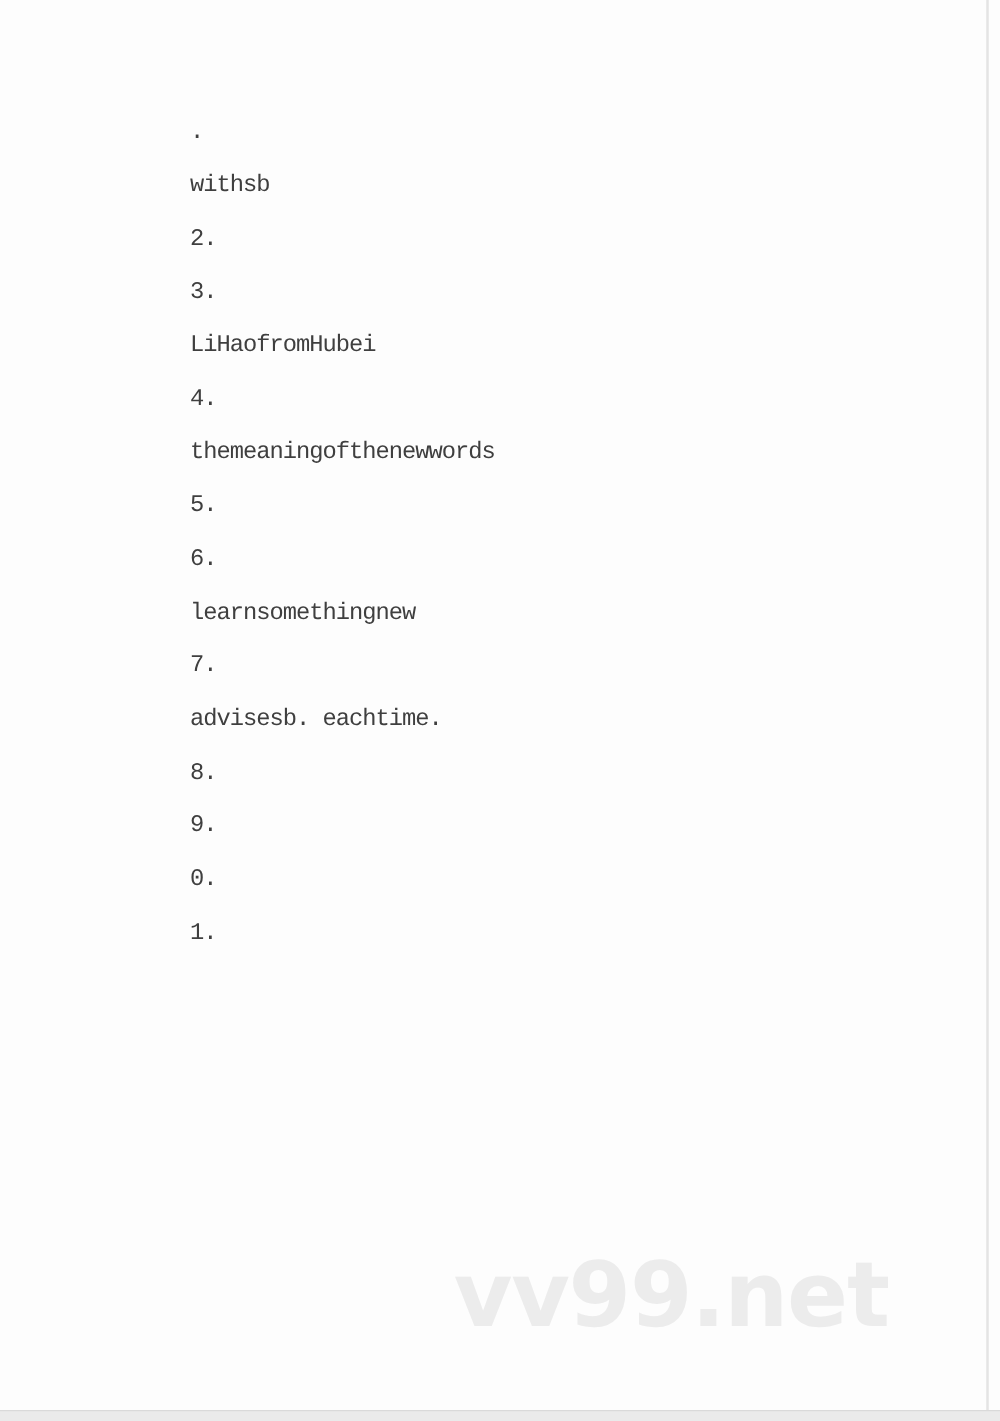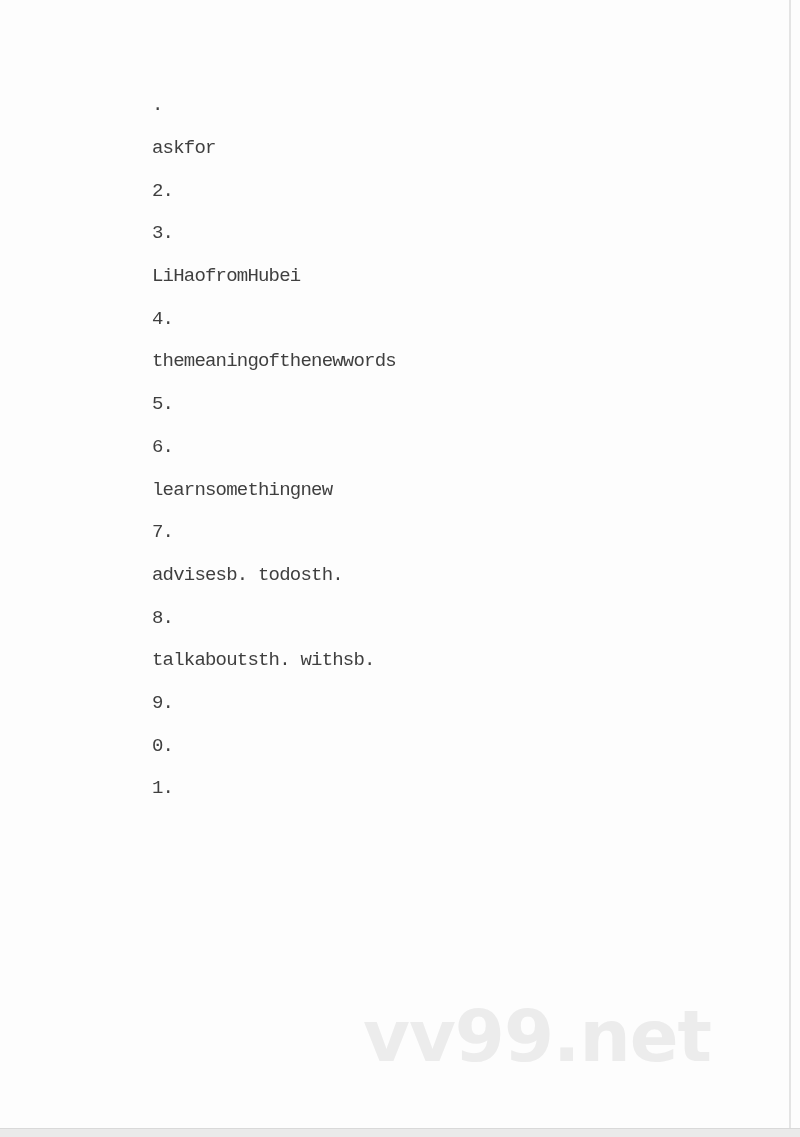--- a/index.html
+++ b/index.html
@@ -69,33 +69,32 @@
   }
 </style>
 </head>
 <body>
 
 <div class="page">
 
   <div class="text-column">
 
   <div class="text-line">.</div>
-      <div class="text-line">askfor</div>
+      <div class="text-line">withsb</div>
       <div class="text-line">2.</div>
       <div class="text-line">3.</div>
       <div class="text-line">LiHaofromHubei</div>
       <div class="text-line">4.</div>
       <div class="text-line">themeaningofthenewwords</div>
       <div class="text-line">5.</div>
       <div class="text-line">6.</div>
       <div class="text-line">learnsomethingnew</div>
       <div class="text-line">7.</div>
-      <div class="text-line">advisesb. todosth.</div>
+      <div class="text-line">advisesb. eachtime.</div>
       <div class="text-line">8.</div>
-      <div class="text-line">talkaboutsth. withsb.</div>
       <div class="text-line">9.</div>
       <div class="text-line">0.</div>
       <div class="text-line">1.</div>
     </div>
 
   <div class="watermark">vv99.net</div>
 
   <div class="page-edge-right"></div>
   <div class="page-edge-bottom"></div>
 

